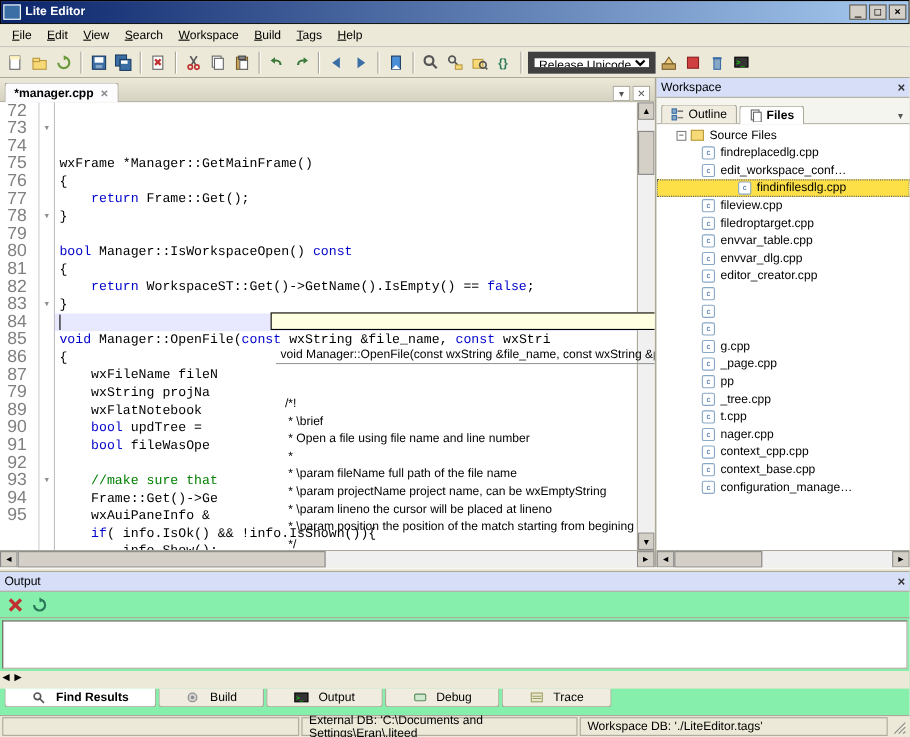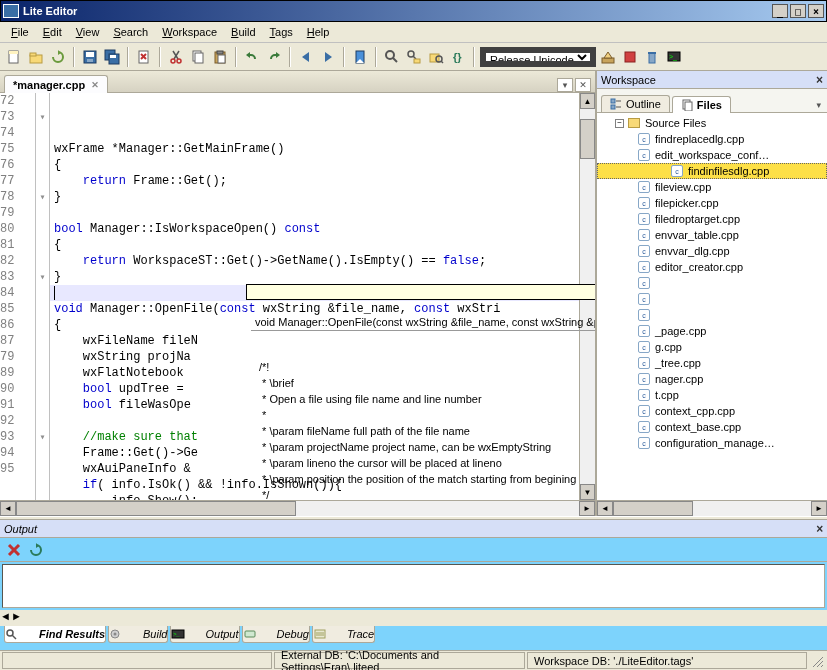--- a/index.html
+++ b/index.html
@@ -85,23 +85,23 @@
     display:flex; align-items:center; gap:6px;
   }
   .file-tab .tab-close { font-size: 9px; color:#888; }
   .tabbar-spacer { flex:1; }
   .tabctl { width:16px; height:14px; background:#fff; border:1px solid #ACA899; cursor:pointer; display:flex; align-items:center; justify-content:center; font-size:9px; color:#555; margin-left:2px; }
   .codearea { flex:1; display:flex; background:#fff; overflow:hidden; position:relative; }
   .gutter {
     width: 36px;
     background: #fff;
     color: #808080;
-    font-family: Liberation Mono, monospace;
-    font-size: 12px;
-    text-align: left;
+    font-family: Liberation Sans, sans-serif;
+    font-size: 16px;
+    text-align: center;
     padding-right: 4px;
     line-height: 16px;
     border-right: 1px solid #C0C0C0;
   }
   .gutter div { height: 16px; }
   .fold-col {
     width: 14px; background:#fff; border-right:1px solid #C0C0C0;
     font-family: monospace; font-size:10px; color:#808080;
     line-height:16px;
   }
@@ -164,26 +164,26 @@
   .tree-icon { width:14px; height:14px; display:inline-flex; align-items:center; justify-content:center; margin-right:2px; }
   .tree-label { padding:0 2px; }
   .folder-icon { width:12px; height:10px; background:#F8D977; border:1px solid #B89B43; }
   .cpp-icon {
     width:12px; height:12px; border-radius:2px;
     background:#fff; border:1px solid #87A7C7;
     font-size:7px; color:#2A5A9A; display:flex; align-items:center; justify-content:center;
   }
   
   .splitter { height:4px; background:#ECE9D8; border-top:1px solid #fff; border-bottom:1px solid #ACA899; cursor:row-resize; }
-  .output-pane { height:130px; display:flex; flex-direction:column; background:#7dd3fc;font-style:italic; }
+  .output-pane { height:130px; display:flex; flex-direction:column; background:#86efac; }
   .output-toolbar { height:24px; display:flex; align-items:center; padding:0 4px; gap:2px; border-bottom:1px solid #ACA899;}
   .output-body { flex:1; background:#fff; border:1px inset #ACA899; margin:2px; }
   .output-hscroll { height:16px; background:#ECE9D8; display:flex; }
   .output-tabs { height:24px; display:flex; align-items:flex-start; padding:0 4px; gap:2px; }
-  .out-tab { padding:2px 0; border:1px solid #ACA899; border-top:none; border-radius:0 0 3px 3px; background:#F0ECE0; cursor:pointer; display:flex; align-items:center; gap:20px; }
+  .out-tab { padding:2px 24px; border:1px solid #ACA899; border-top:none; border-radius:0 0 3px 3px; background:#F0ECE0; cursor:pointer; display:flex; align-items:center; gap:8px; }
   .out-tab.active { background:#fff; font-weight:bold; }
   .out-tab-icon { width:14px; height:12px; display:inline-flex; align-items:center; justify-content:center;}
   
   .statusbar {
     height:20px; border-top:1px solid #ACA899; display:flex; align-items:center;
     font-size:11px; padding: 0 2px;
   }
   .status-cell { border:1px solid #ACA899; height:17px; padding:1px 6px; margin-right:2px; background:#ECE9D8; display:flex; align-items:center; }
   .status-cell.blank { width:270px; }
   .status-cell.wdb { flex:0 0 auto; width:280px;}
@@ -510,27 +510,20 @@
             <span class="tree-icon">
               <span class="cpp-icon">c</span>
             </span>
             <span class="tree-label">fileview.cpp</span>
           </div>
           <div class="tree-row">
             <span class="tree-indent" style="width:40px"></span>
             <span class="tree-icon">
               <span class="cpp-icon">c</span>
             </span>
-            <span class="tree-label">filepicker.cpp</span>
-          </div>
-          <div class="tree-row">
-            <span class="tree-indent" style="width:40px"></span>
-            <span class="tree-icon">
-              <span class="cpp-icon">c</span>
-            </span>
             <span class="tree-label">filedroptarget.cpp</span>
           </div>
           <div class="tree-row">
             <span class="tree-indent" style="width:40px"></span>
             <span class="tree-icon">
               <span class="cpp-icon">c</span>
             </span>
             <span class="tree-label">envvar_table.cpp</span>
           </div>
           <div class="tree-row">
@@ -566,49 +559,56 @@
             <span class="tree-icon">
               <span class="cpp-icon">c</span>
             </span>
             <span class="tree-label"></span>
           </div>
           <div class="tree-row">
             <span class="tree-indent" style="width:40px"></span>
             <span class="tree-icon">
               <span class="cpp-icon">c</span>
             </span>
+            <span class="tree-label">g.cpp</span>
+          </div>
+          <div class="tree-row">
+            <span class="tree-indent" style="width:40px"></span>
+            <span class="tree-icon">
+              <span class="cpp-icon">c</span>
+            </span>
             <span class="tree-label">_page.cpp</span>
           </div>
           <div class="tree-row">
             <span class="tree-indent" style="width:40px"></span>
             <span class="tree-icon">
               <span class="cpp-icon">c</span>
             </span>
-            <span class="tree-label">g.cpp</span>
+            <span class="tree-label">pp</span>
           </div>
           <div class="tree-row">
             <span class="tree-indent" style="width:40px"></span>
             <span class="tree-icon">
               <span class="cpp-icon">c</span>
             </span>
             <span class="tree-label">_tree.cpp</span>
           </div>
           <div class="tree-row">
             <span class="tree-indent" style="width:40px"></span>
             <span class="tree-icon">
               <span class="cpp-icon">c</span>
             </span>
+            <span class="tree-label">t.cpp</span>
+          </div>
+          <div class="tree-row">
+            <span class="tree-indent" style="width:40px"></span>
+            <span class="tree-icon">
+              <span class="cpp-icon">c</span>
+            </span>
             <span class="tree-label">nager.cpp</span>
-          </div>
-          <div class="tree-row">
-            <span class="tree-indent" style="width:40px"></span>
-            <span class="tree-icon">
-              <span class="cpp-icon">c</span>
-            </span>
-            <span class="tree-label">t.cpp</span>
           </div>
           <div class="tree-row">
             <span class="tree-indent" style="width:40px"></span>
             <span class="tree-icon">
               <span class="cpp-icon">c</span>
             </span>
             <span class="tree-label">context_cpp.cpp</span>
           </div>
           <div class="tree-row">
             <span class="tree-indent" style="width:40px"></span>

